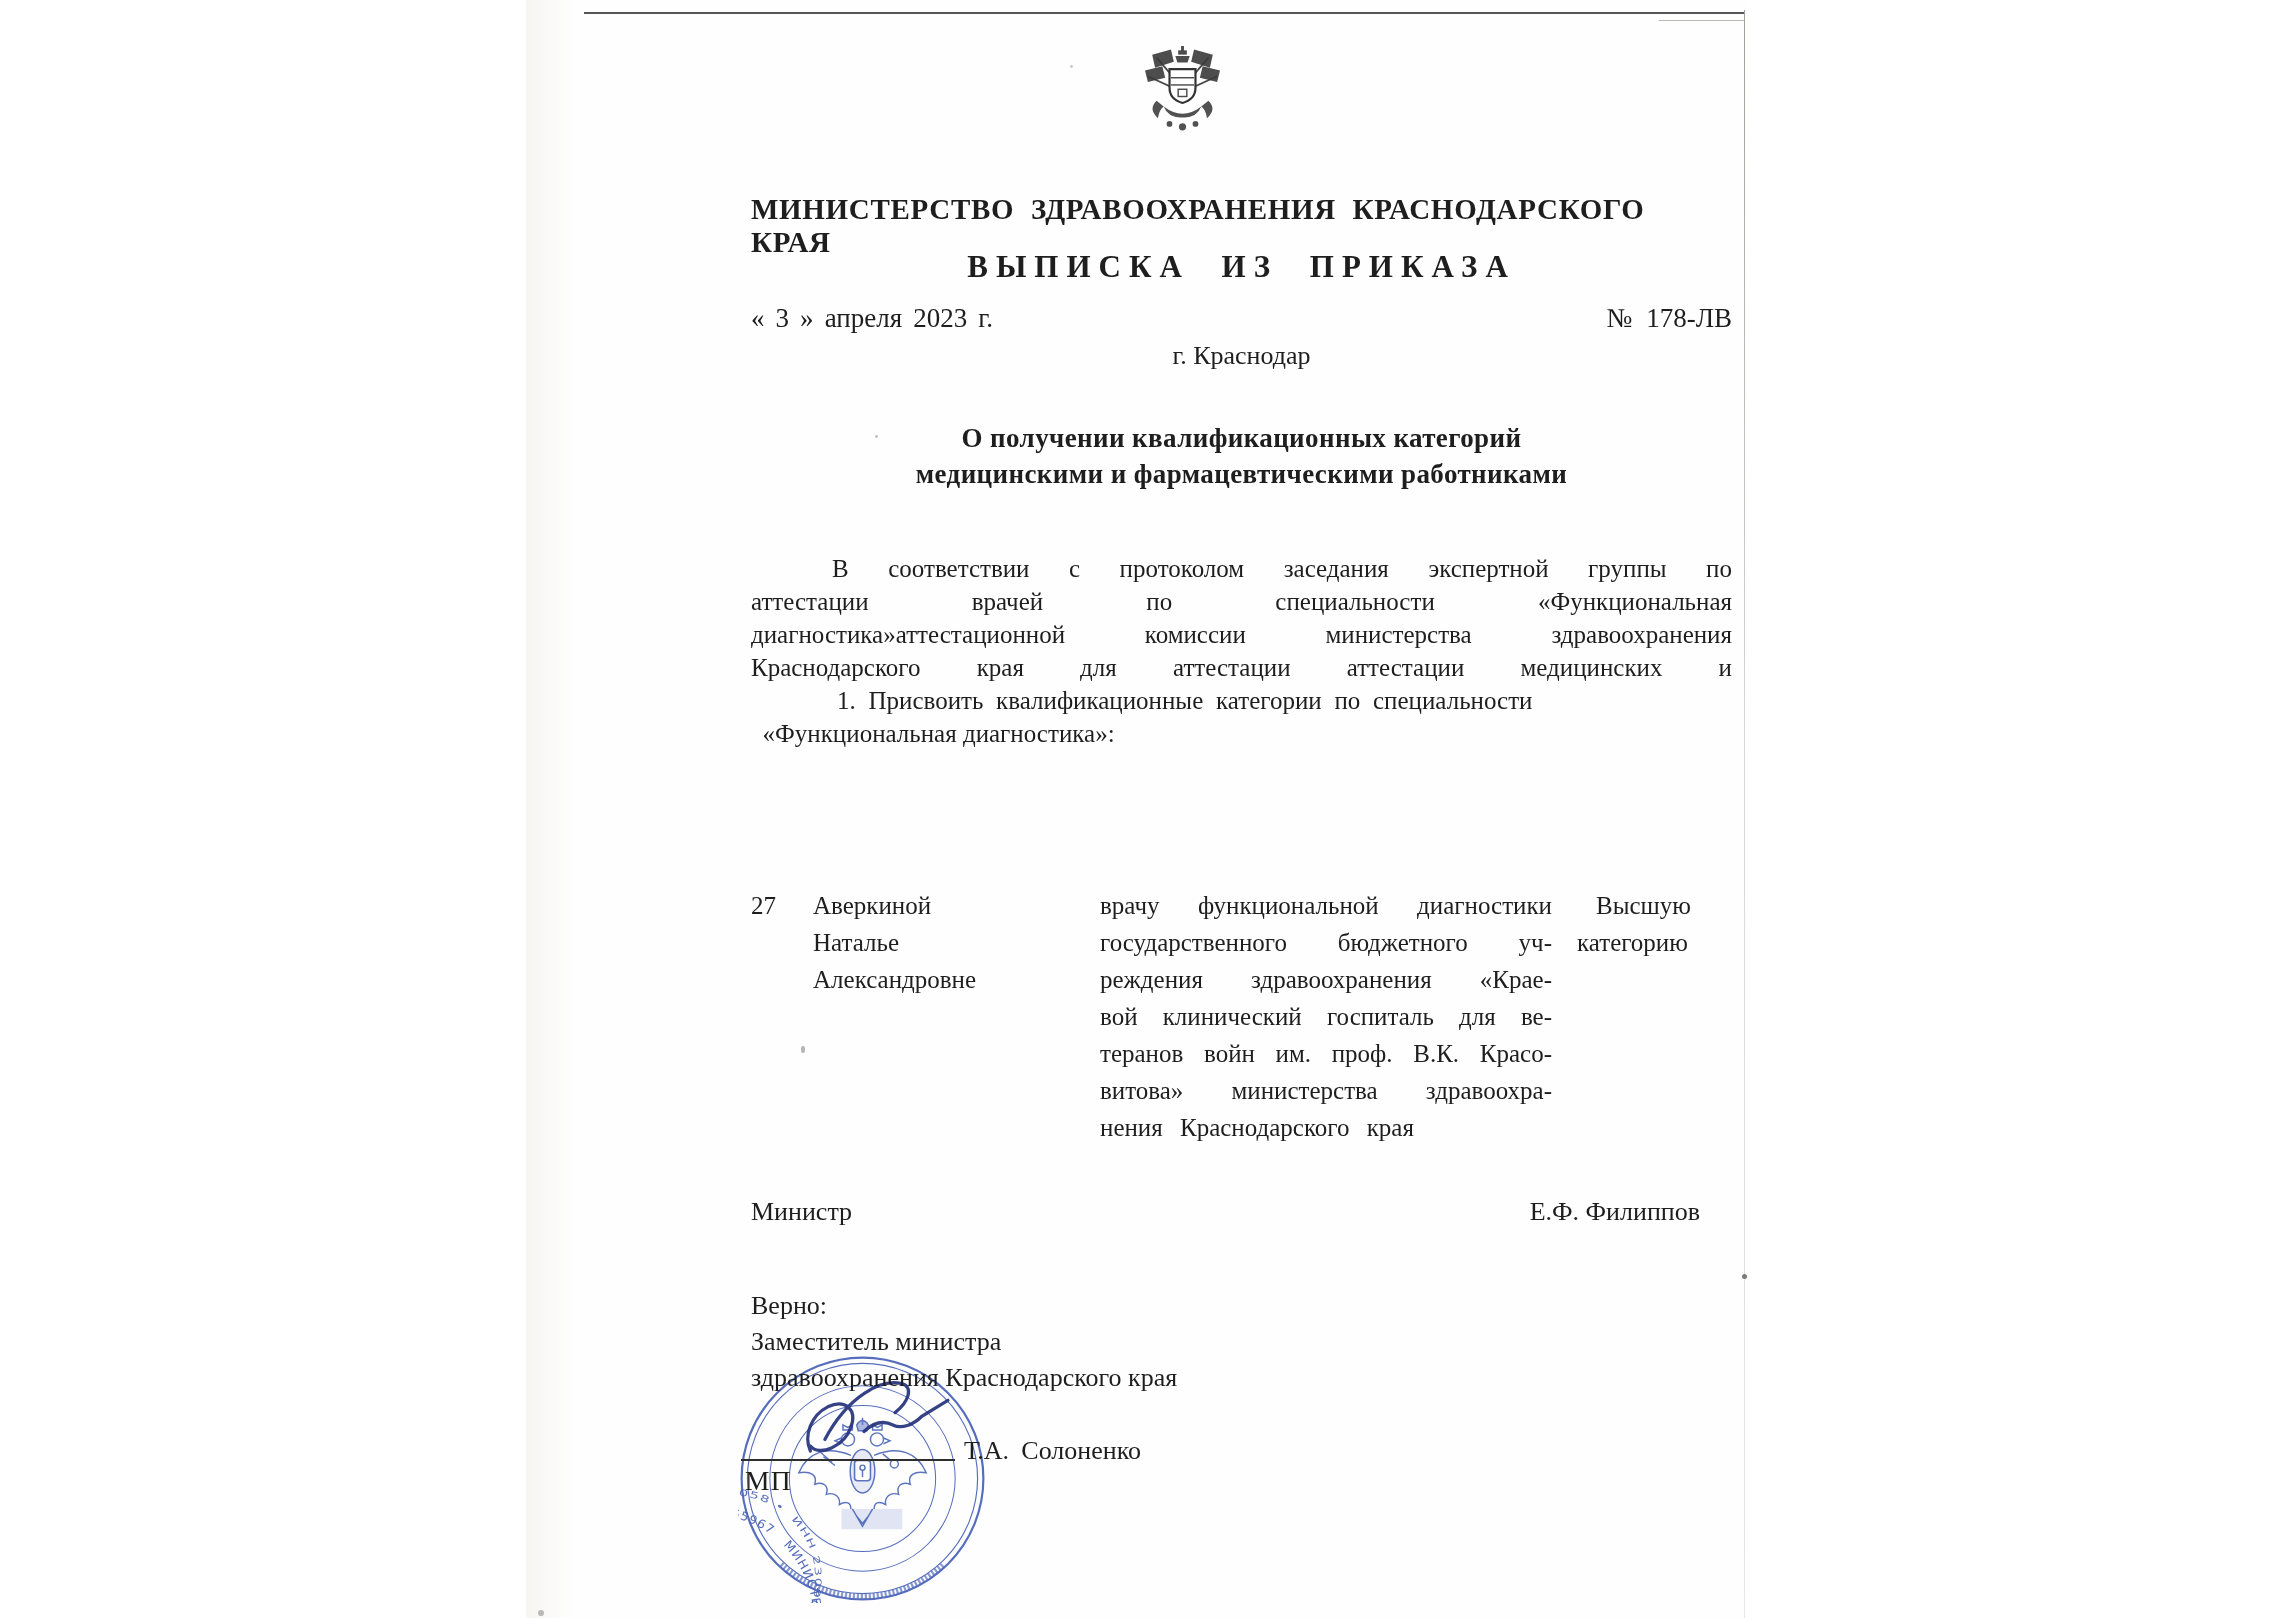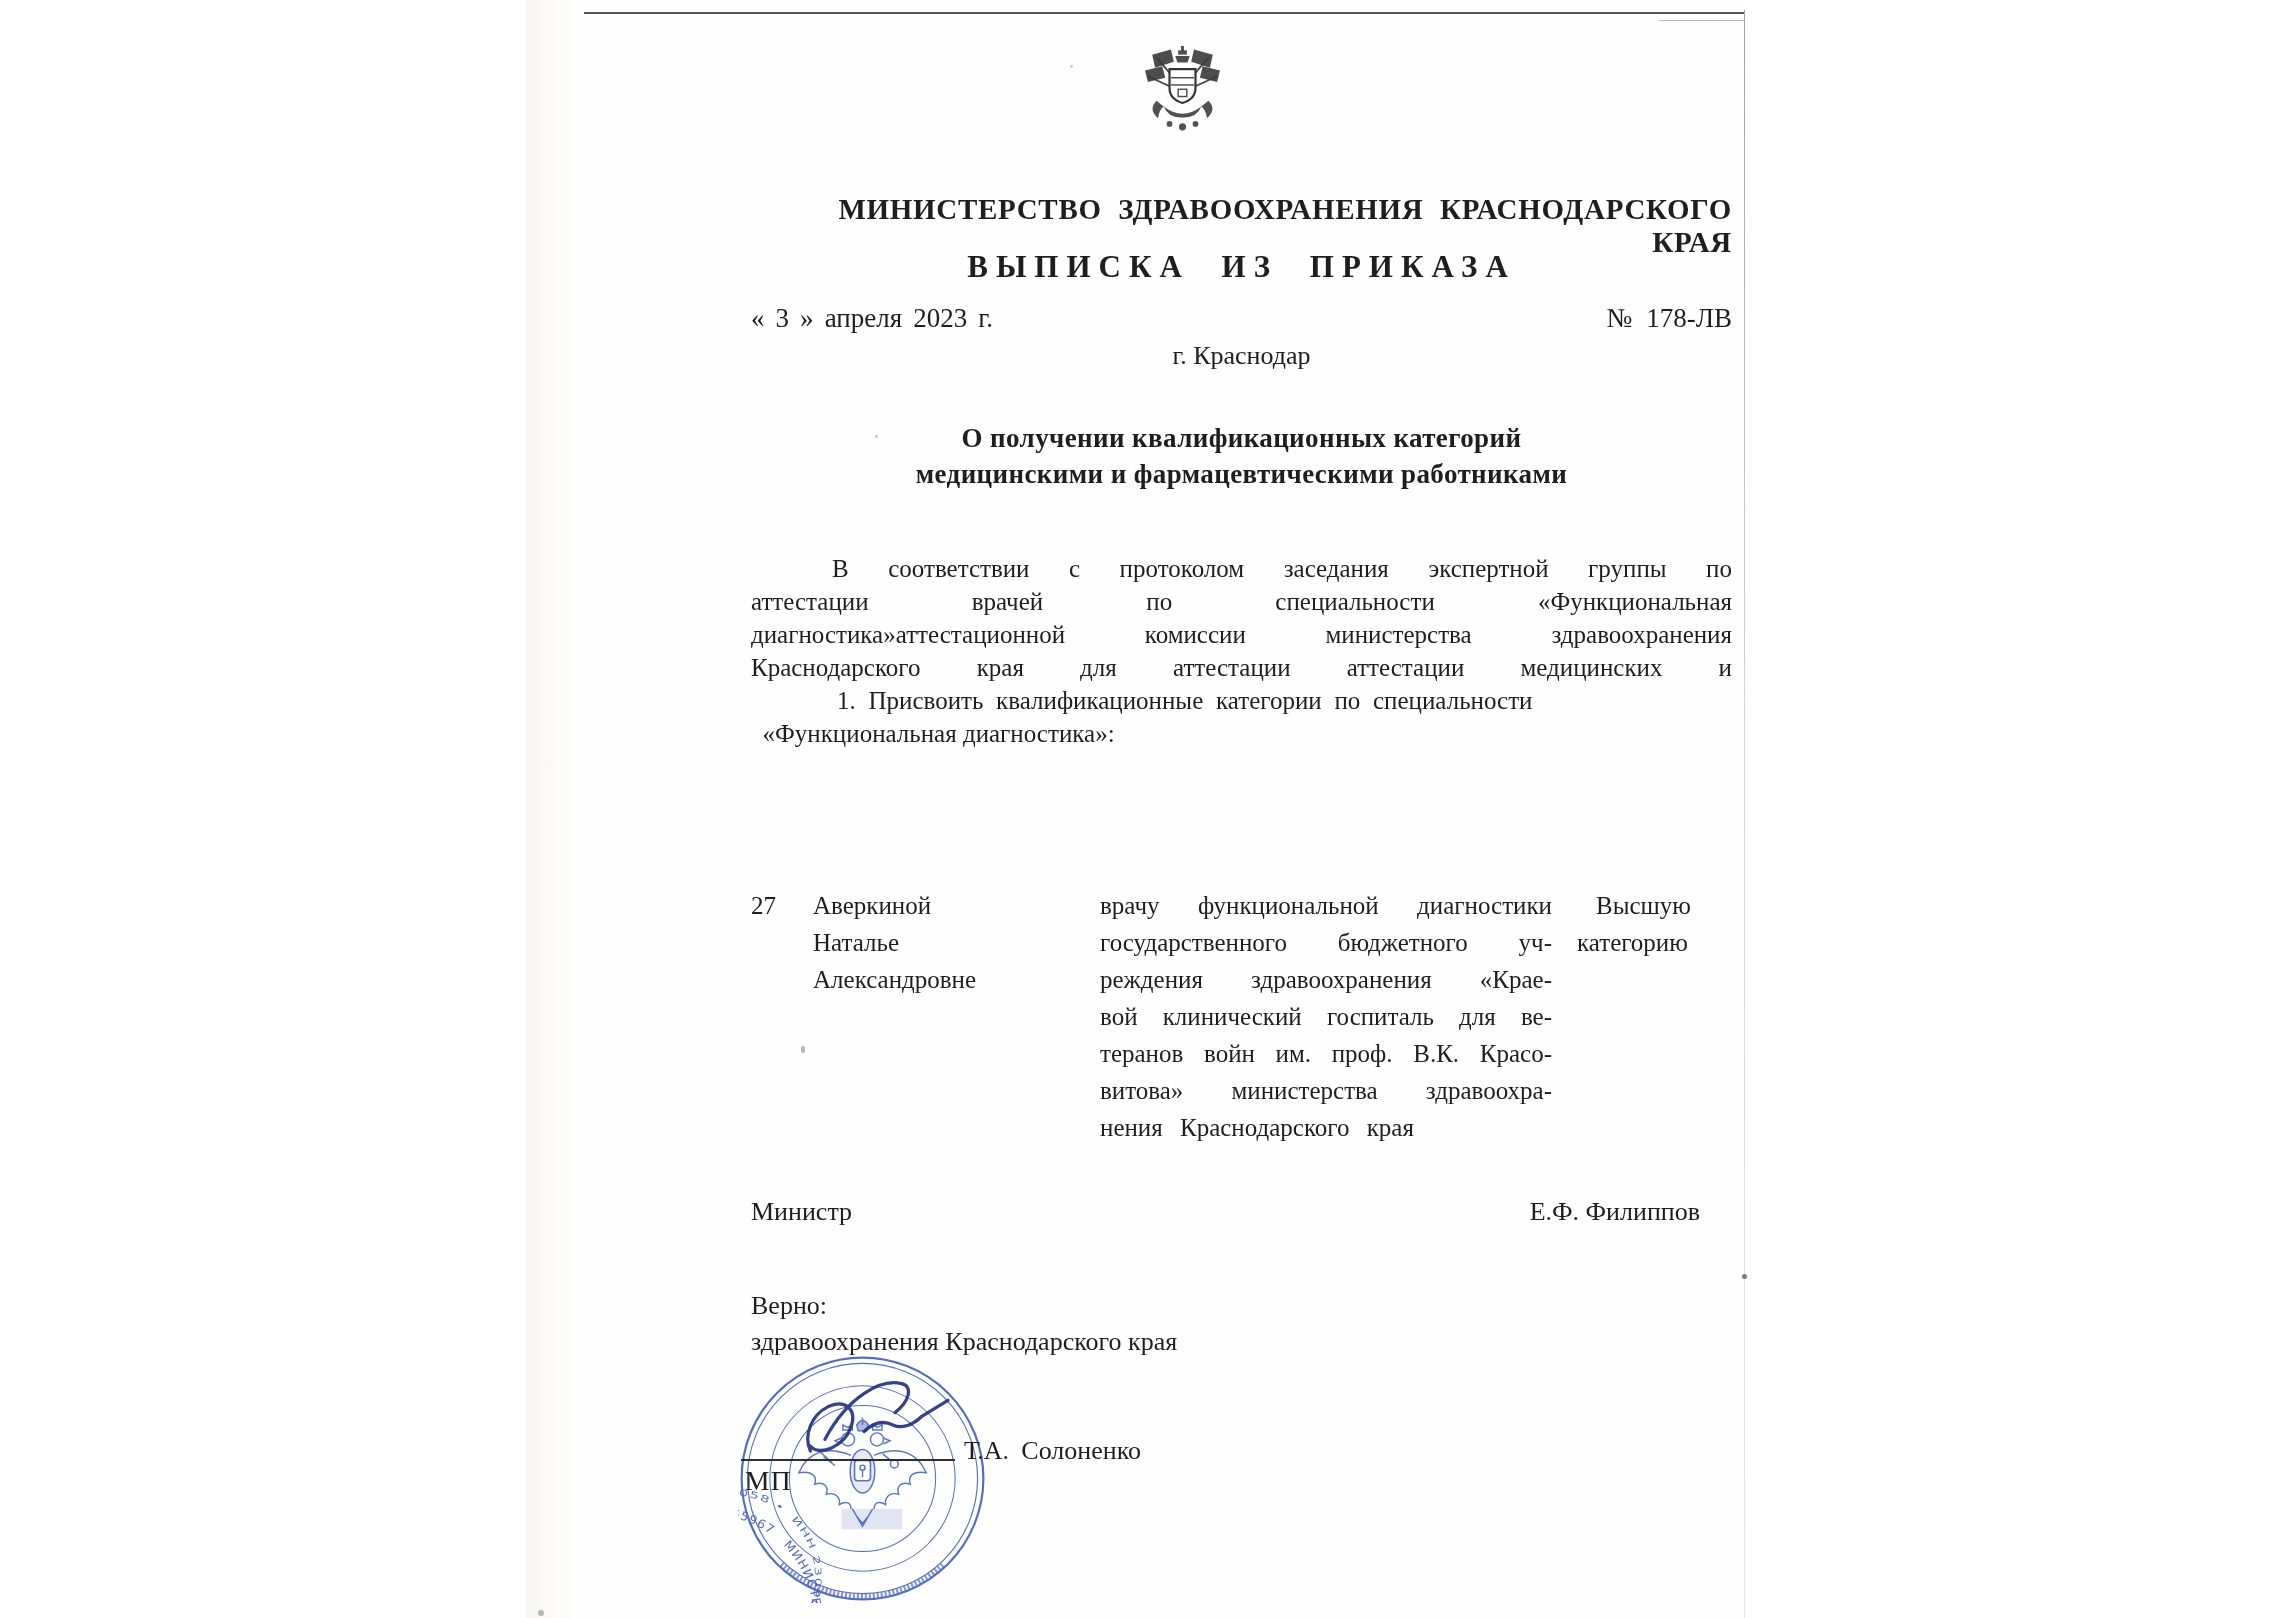--- a/index.html
+++ b/index.html
@@ -13,21 +13,21 @@
   
   .page{left:529px;top:0;width:1219px;height:1618px;background:#fefefe;}
   .left-edge{left:526px;top:0;width:51px;height:1618px;
     background:linear-gradient(to right,#f2f0eb,#ffffff);opacity:.65;}
   .top-line{left:584px;top:11.6px;width:1161px;height:2.9px;background:#565656;}
   .top-line2{left:1659px;top:19.6px;width:86px;height:1.4px;background:#b9b7b2;}
   .right-line{left:1744px;top:10px;width:1.4px;height:1608px;
     background:linear-gradient(to bottom,#a29f9b,#d9d7d3 45%,#e9e7e3);}
   .speck{border-radius:50%;background:#7a7a78;}
   
-  .ministry{left:751px;top:193px;width:981px;text-align:right;
+  .ministry{left:751px;top:193px;width:981px;text-align:left;
     font-weight:bold;font-size:29px;letter-spacing:0.7px;word-spacing:8.7px;}
   .doctype{left:751px;top:249px;width:981px;text-align:center;
     font-weight:bold;font-size:31px;letter-spacing:8px;word-spacing:16px;}
   .daterow{left:751px;top:303px;width:981px;display:flex;
     justify-content:space-between;font-size:27px;}
   .daterow .date{word-spacing:4.3px;}
   .daterow .num{word-spacing:7.2px;}
   .city{left:751px;top:341px;width:981px;text-align:center;font-size:26px;}
   .subject{left:751px;top:420px;width:981px;text-align:center;
     font-weight:bold;font-size:27px;line-height:36px;letter-spacing:0.4px;}
@@ -149,20 +149,21 @@
     <div>категорию</div>
   </div>
 </div>
 
 <div class="abs ministerrow">
   <span>Министр</span>
   <span>Е.Ф. Филиппов</span>
 </div>
 <div class="abs verno">
   <div>Верно:</div>
+  <div>Заместитель министра</div>
   <div>здравоохранения Краснодарского края</div>
 </div>
 <div class="abs sigrule"></div>
 <div class="abs deputyname">Т.А. Солоненко</div>
 <div class="abs mp">МП</div>
 
 <svg class="abs sealbox" viewBox="0 0 344 344">
   <g stroke="#4a63b8" fill="none" opacity="0.93">
     <circle cx="172" cy="172" r="167" stroke-width="3"></circle>
     <circle cx="172" cy="172" r="159" stroke-width="1.6"></circle>

